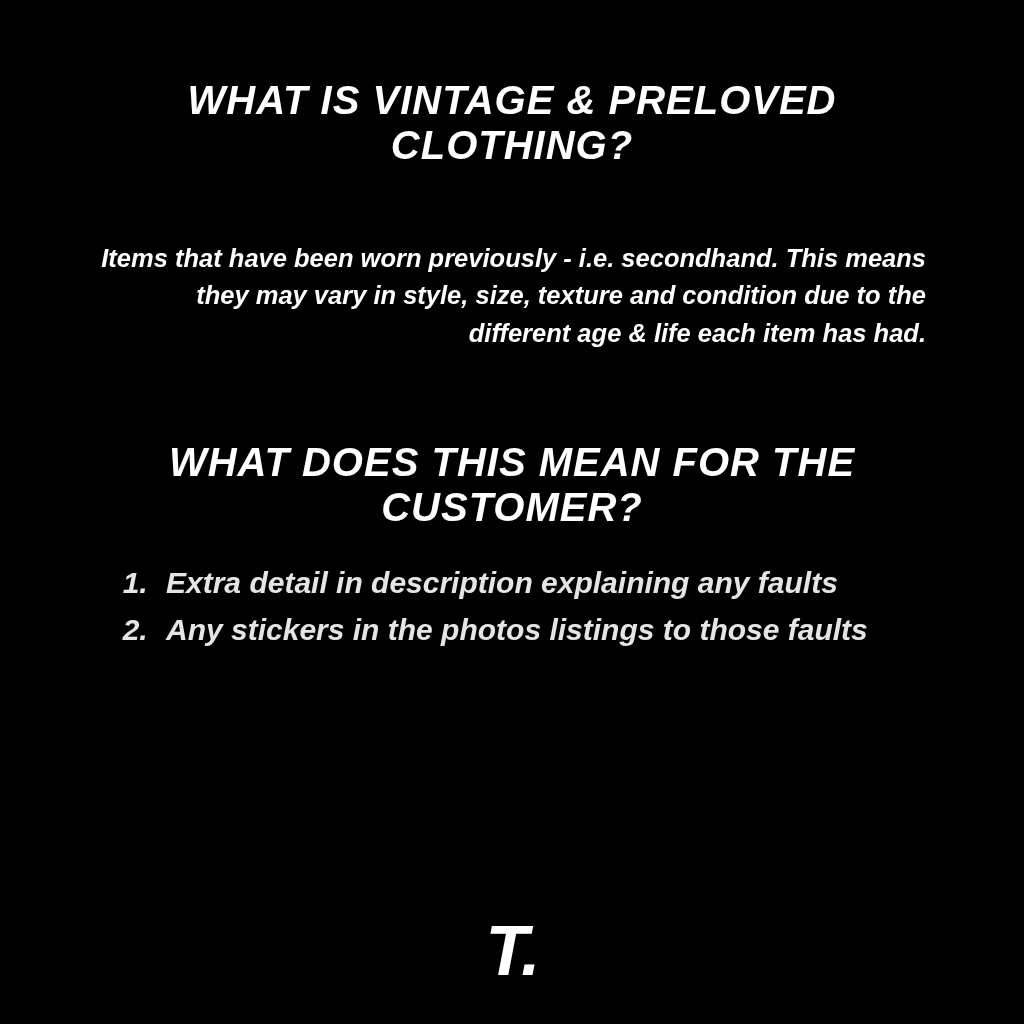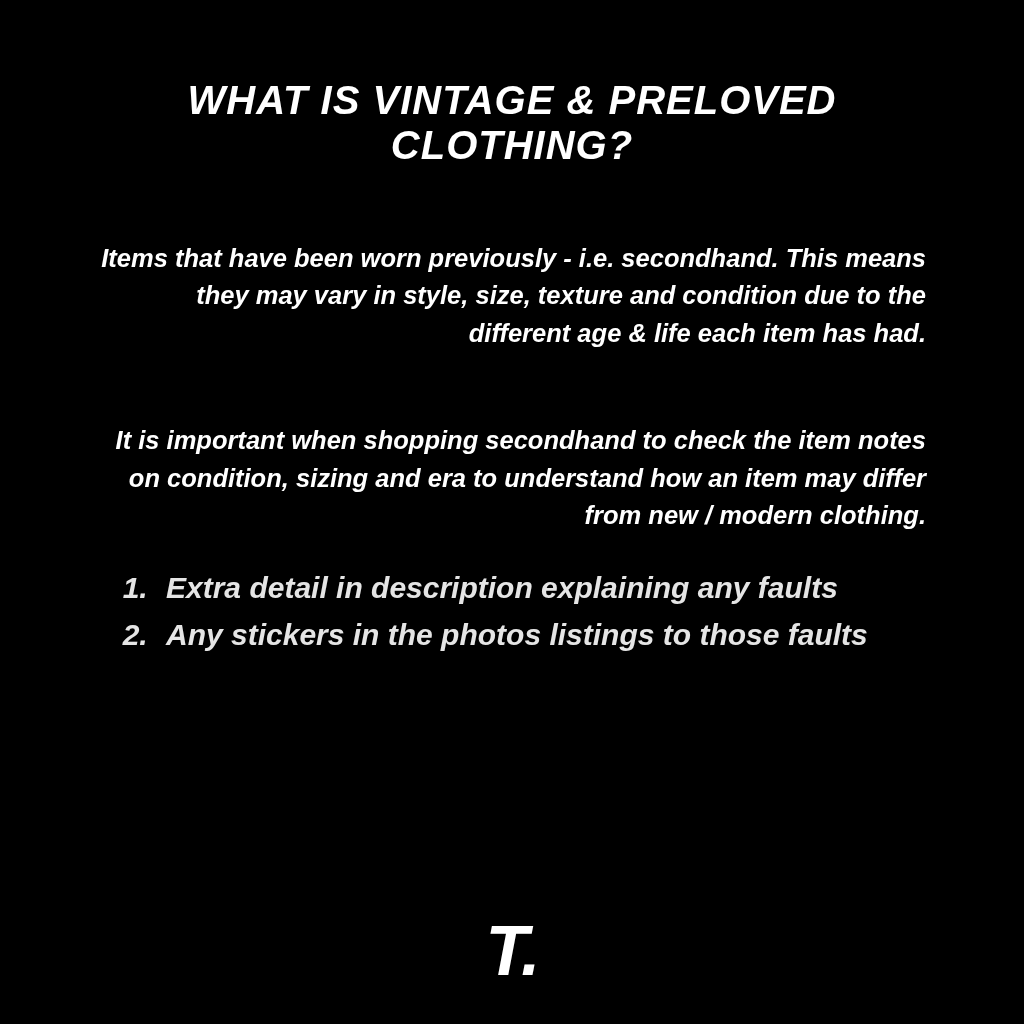--- a/index.html
+++ b/index.html
@@ -110,24 +110,24 @@
 <body>
 
 <div class="slide">
 
   <h1 class="heading heading-1">WHAT IS VINTAGE &amp; PRELOVED CLOTHING?</h1>
 
   <div class="block-1">
     <p class="body-text">Items that have been worn previously - i.e. secondhand. This means they may vary in style, size, texture and condition due to the different age &amp; life each item has had.</p>
   </div>
 
+  <div class="block-2-wrap">
+    <h2 class="heading heading-2">WHAT DOES THIS MEAN FOR THE CUSTOMER?</h2>
+  </div>
 
-  <div class="block-3">
-    <p class="body-text">It is important when shopping secondhand to check the item notes on condition, sizing and era to understand how an item may differ from new / modern clothing.</p>
-  </div>
 
   <div class="block-4">
 
     <ol class="points">
       <li>Extra detail in description explaining any faults</li>
       <li>Any stickers in the photos listings to those faults</li>
     </ol>
   </div>
 
   <div class="logo">

